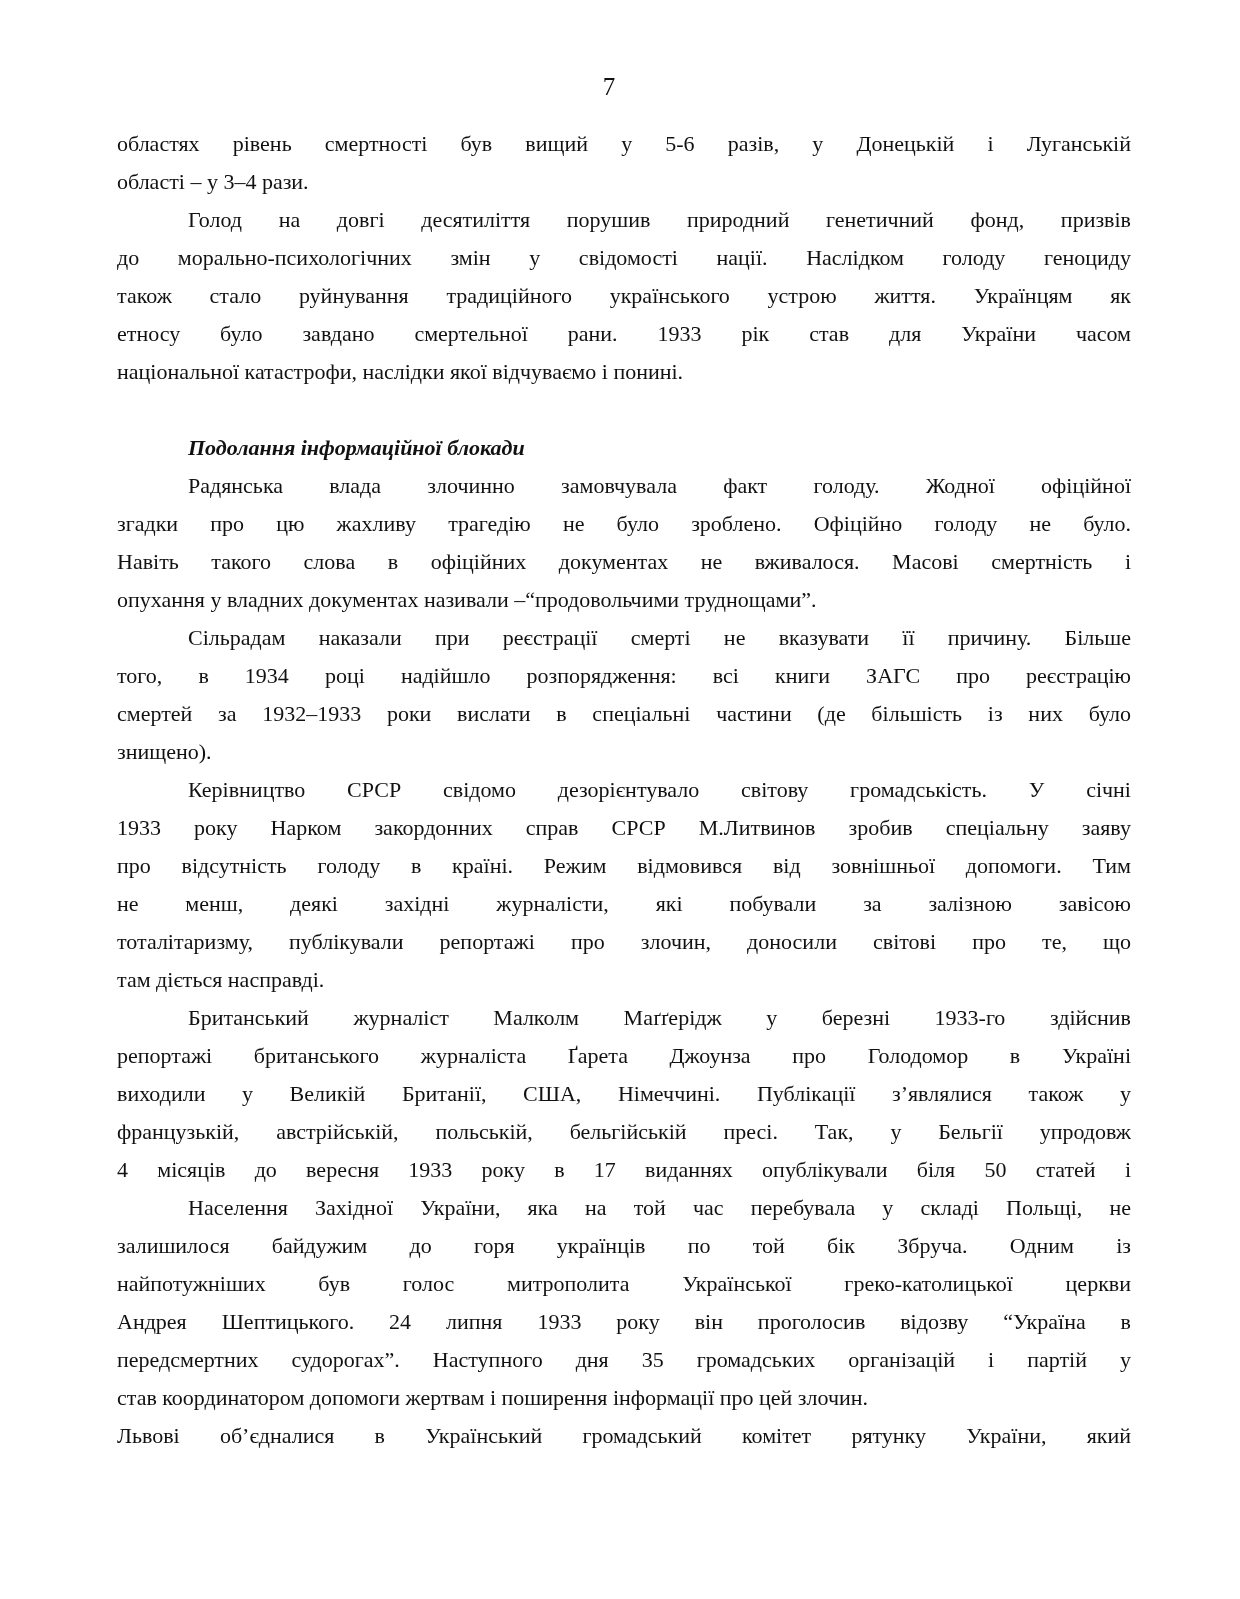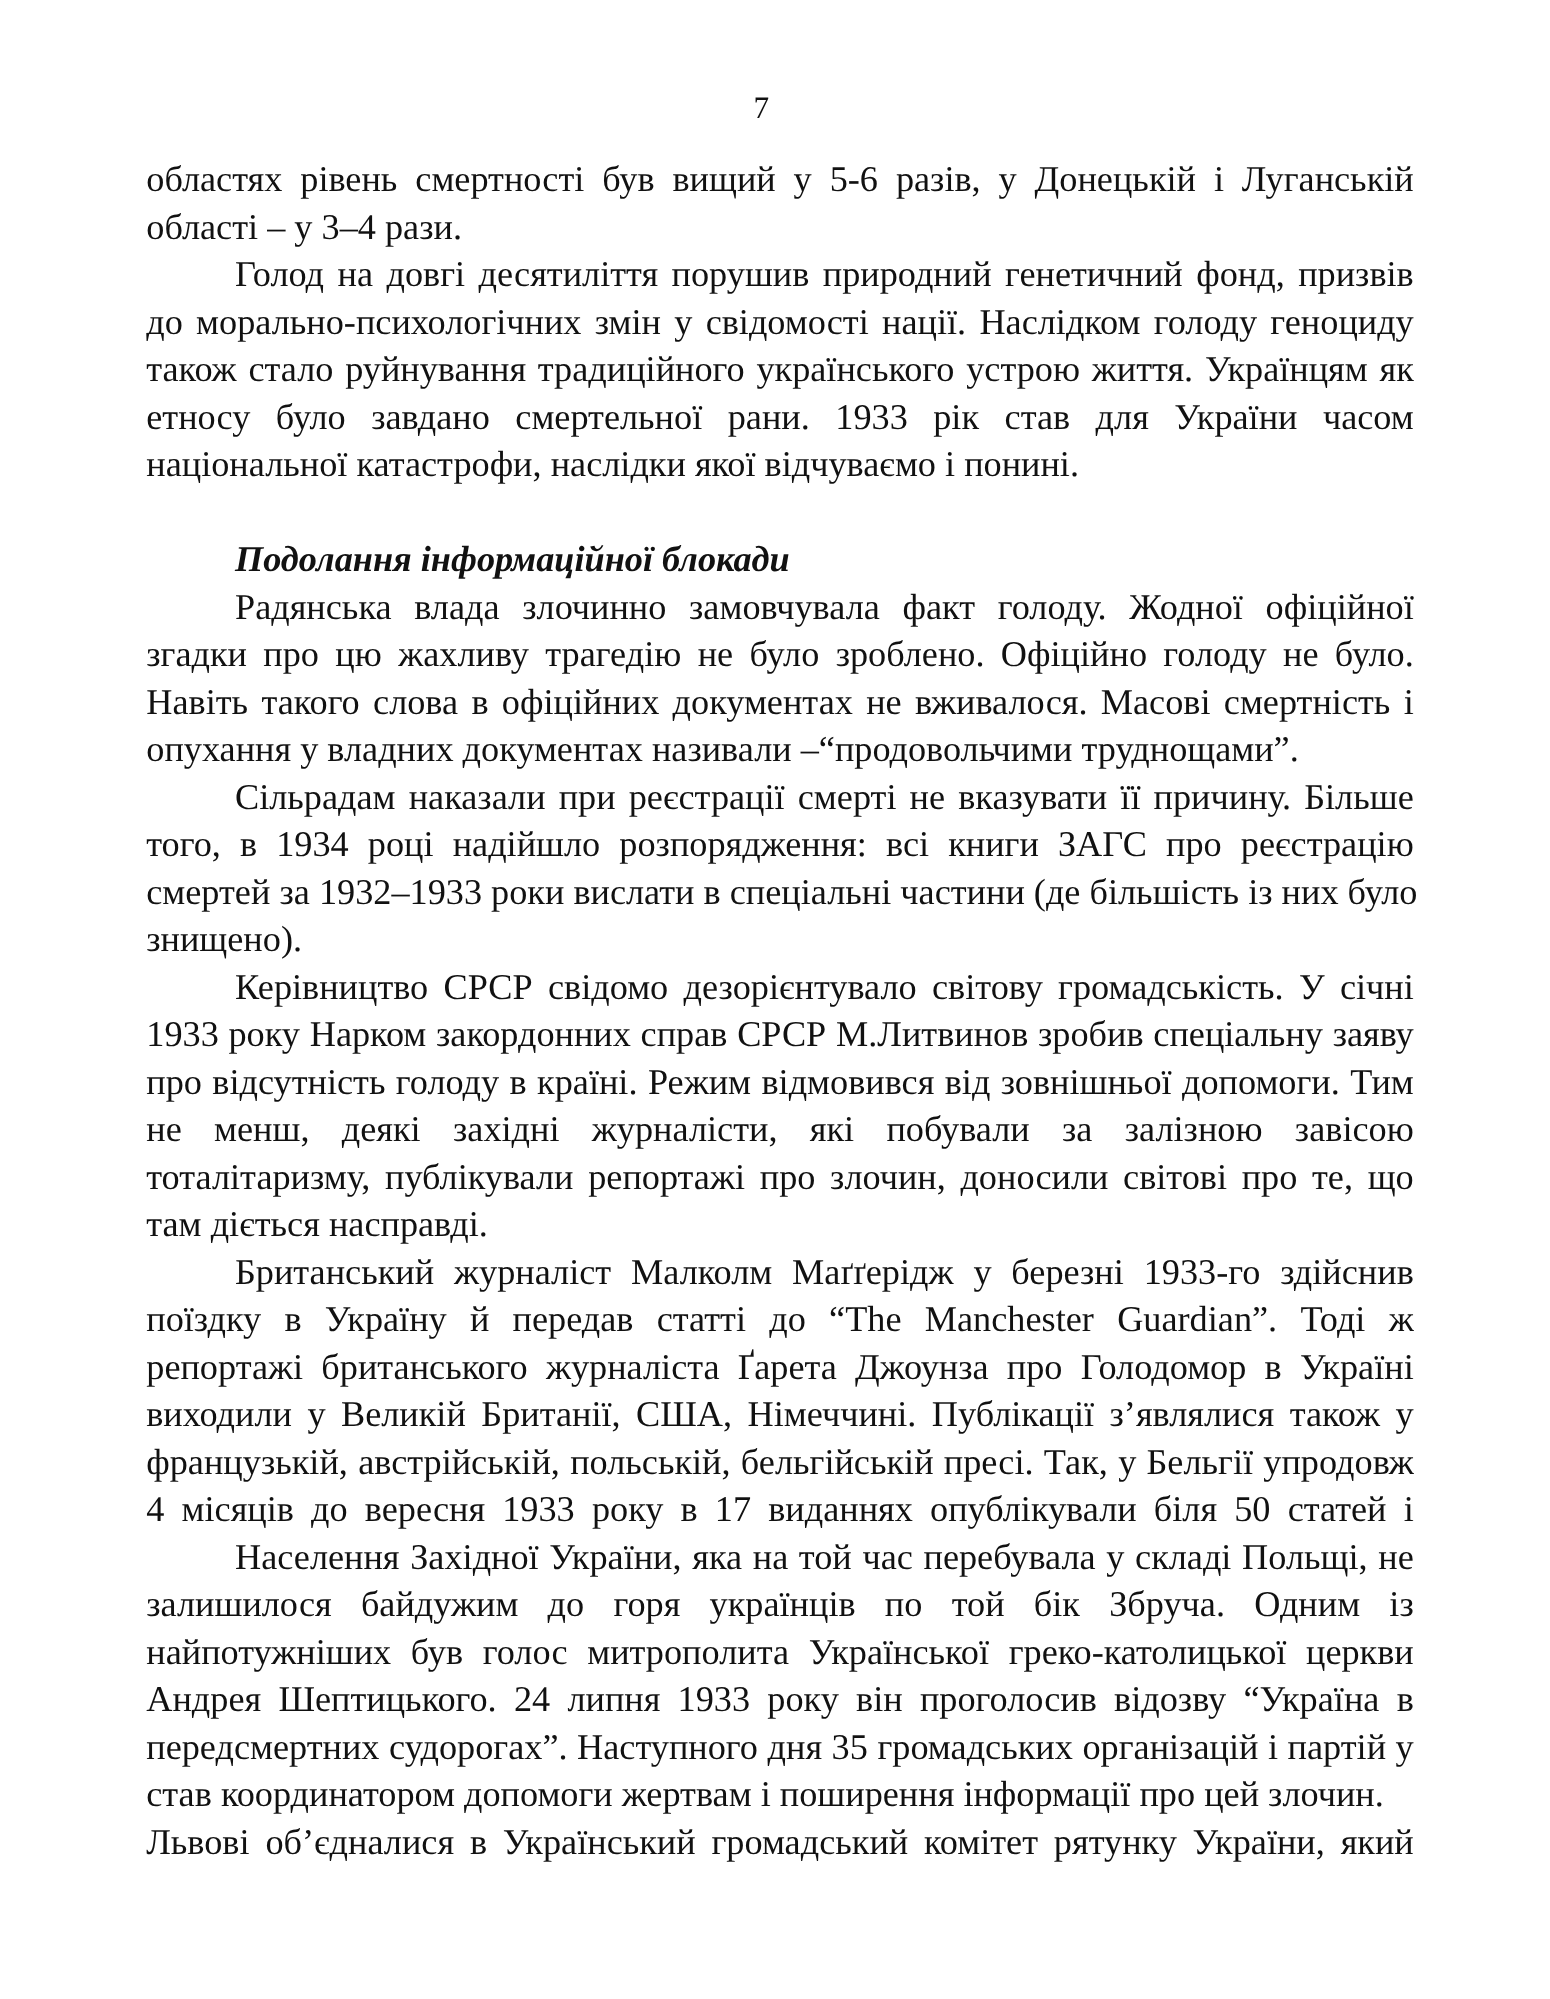--- a/index.html
+++ b/index.html
@@ -1,20 +1,20 @@
 <!DOCTYPE html>
 <html><head>
 <meta charset="utf-8">
 <style>
   html, body { margin: 0; padding: 0; background: #ffffff; }
   body { width: 1240px; height: 1599px; position: relative; overflow: hidden;
          font-family: "Liberation Serif", "DejaVu Serif", serif; color: #111; }
   .page-number { position: absolute; top: 72px; left: 0; width: 1218px; text-align: center;
                  font-size: 25px; line-height: 30px; }
-  .content { position: absolute; left: 117px; top: 125px; width: 1014px; font-size: 29px; }
+  .content { position: absolute; left: 117px; top: 125px; width: 1014px; font-size: 22px; }
   .line { height: 38px; line-height: 38px; white-space: nowrap; text-align: justify;
           text-align-last: justify; }
   .line.last { text-align-last: left; }
   .line.indent { padding-left: 71px; }
   .heading { font-weight: bold; font-style: italic; }
   .gap { height: 38px; }
 </style>
 </head>
 <body>
 
@@ -56,21 +56,20 @@
     <div class="line indent">Керівництво СРСР свідомо дезорієнтувало світову громадськість. У січні</div>
     <div class="line">1933 року Нарком закордонних справ СРСР М.Литвинов зробив спеціальну заяву</div>
     <div class="line">про відсутність голоду в країні. Режим відмовився від зовнішньої допомоги. Тим</div>
     <div class="line">не менш, деякі західні журналісти, які побували за залізною завісою</div>
     <div class="line">тоталітаризму, публікували репортажі про злочин, доносили світові про те, що</div>
     <div class="line last">там діється  насправді.</div>
   </div>
 
   <div>
     <div class="line indent">Британський журналіст Малколм Маґґерідж у березні 1933-го здійснив</div>
-    <div class="line">поїздку в Україну й передав статті до “The Manchester Guardian”.  Тоді ж</div>
     <div class="line">репортажі британського журналіста Ґарета Джоунза про Голодомор в Україні</div>
     <div class="line">виходили у Великій Британії, США, Німеччині. Публікації з’являлися також у</div>
     <div class="line">французькій, австрійській, польській, бельгійській пресі. Так, у Бельгії упродовж</div>
     <div class="line">4 місяців до вересня 1933 року в 17 виданнях опублікували біля 50 статей і</div>
   </div>
 
   <div>
     <div class="line indent">Населення Західної України, яка на той час перебувала у складі Польщі, не</div>
     <div class="line">залишилося байдужим до горя українців по той бік Збруча. Одним із</div>
     <div class="line">найпотужніших був голос митрополита Української греко-католицької церкви</div>

